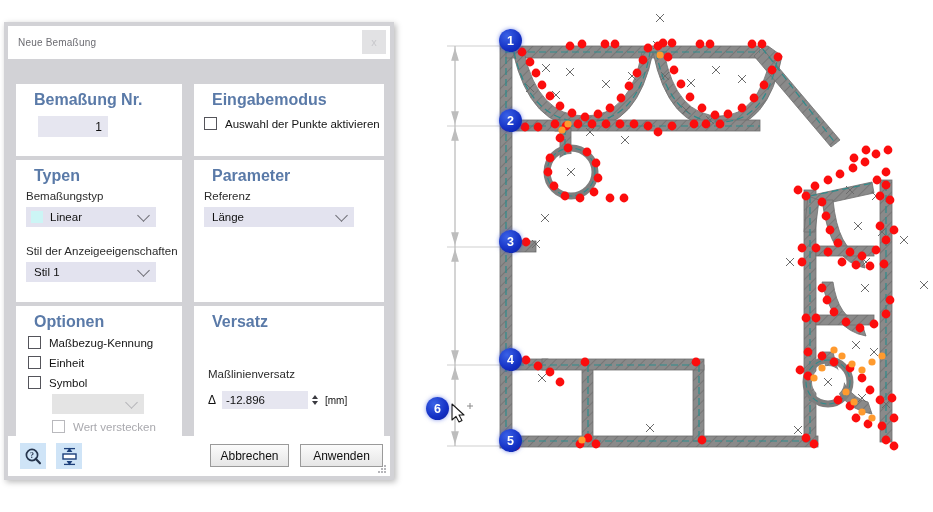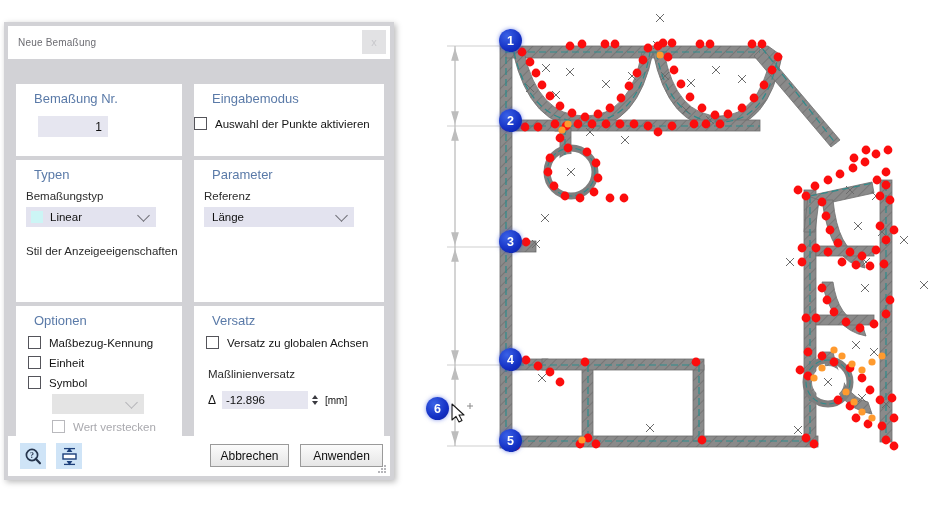--- a/index.html
+++ b/index.html
@@ -32,21 +32,21 @@
     background:#e2e2e4;color:#c8c8cc;font-size:11px;
     display:flex;align-items:center;justify-content:center;
     cursor:pointer;
   }
 
   .panel{
     position:absolute;background:#ffffff;
   }
   .panel-title{
     position:absolute;left:10px;top:7px;
-    font-size:13px;font-weight:normal;color:#5a7aa8;padding-left:8px;
+    font-size:16px;font-weight:bold;color:#5a7aa8;padding-left:8px;
   }
   .field-label{
     font-size:11.5px;color:#2b2b2b;
   }
 
   
   #p-nr   {left:12px; top:62px; width:166px;height:72px;}
   #p-eing {left:190px;top:62px; width:190px;height:72px;}
   #p-typ  {left:12px; top:138px;width:166px;height:142px;}
   #p-par  {left:190px;top:138px;width:190px;height:142px;}
@@ -150,35 +150,39 @@
     <div id="close-btn">x</div>
   </div>
 
   <div class="panel" id="p-nr">
     <div class="panel-title">Bemaßung Nr.</div>
     <input class="numfield" id="nr-input" style="position: absolute; left: 22px; top: 32px; width: 58px; height: 17px;" readonly="" value="1">
   </div>
 
   <div class="panel" id="p-eing">
     <div class="panel-title">Eingabemodus</div>
-    <div class="cbrow" style="left:0;top:33px;">
+    <div class="cbrow" style="left:10px;top:33px;">
       <span class="cbox"></span>
       <span class="cblabel">Auswahl der Punkte aktivieren</span>
     </div>
   </div>
 
   <div class="panel" id="p-typ">
     <div class="panel-title">Typen</div>
     <div class="field-label" style="position:absolute;left:10px;top:30px;">Bemaßungstyp</div>
     <div class="combo" style="left:10px;top:47px;width:130px;">
       <span class="swatch"></span>
       <span class="ctext">Linear</span>
       <span class="chev"></span>
     </div>
     <div class="field-label" style="position:absolute;left:10px;top:85px;">Stil der Anzeigeeigenschaften</div>
+    <div class="combo" style="left:10px;top:102px;width:130px;">
+      <span class="ctext" style="margin-left:8px;">Stil 1</span>
+      <span class="chev"></span>
+    </div>
   </div>
 
   <div class="panel" id="p-par">
     <div class="panel-title">Parameter</div>
     <div class="field-label" style="position:absolute;left:10px;top:30px;">Referenz</div>
     <div class="combo" style="left:10px;top:47px;width:150px;">
       <span class="ctext" style="margin-left:8px;">Länge</span>
       <span class="chev"></span>
     </div>
   </div>
@@ -206,24 +210,20 @@
 
     <div class="cbrow disabled" style="left:12px;top:114px;padding-left:24px;">
       <span class="cbox"></span>
       <span class="cblabel">Wert verstecken</span>
     </div>
   </div>
 
   <div class="panel" id="p-vers">
     <div class="panel-title">Versatz</div>
 
-    <div class="cbrow" style="left:12px;top:30px;">
-      <span class="cbox"></span>
-      <span class="cblabel">Versatz zu globalen Achsen</span>
-    </div>
 
     <div class="field-label" style="position:absolute;left:14px;top:62px;">Maßlinienversatz</div>
 
     <div id="spin-wrap">
       <span id="delta-sym">Δ</span>
       <span id="spin-field">
         <span id="spin-val">-12.896</span>
       </span>
       <span id="spin-arrows">
         <span class="sp-up"></span>

